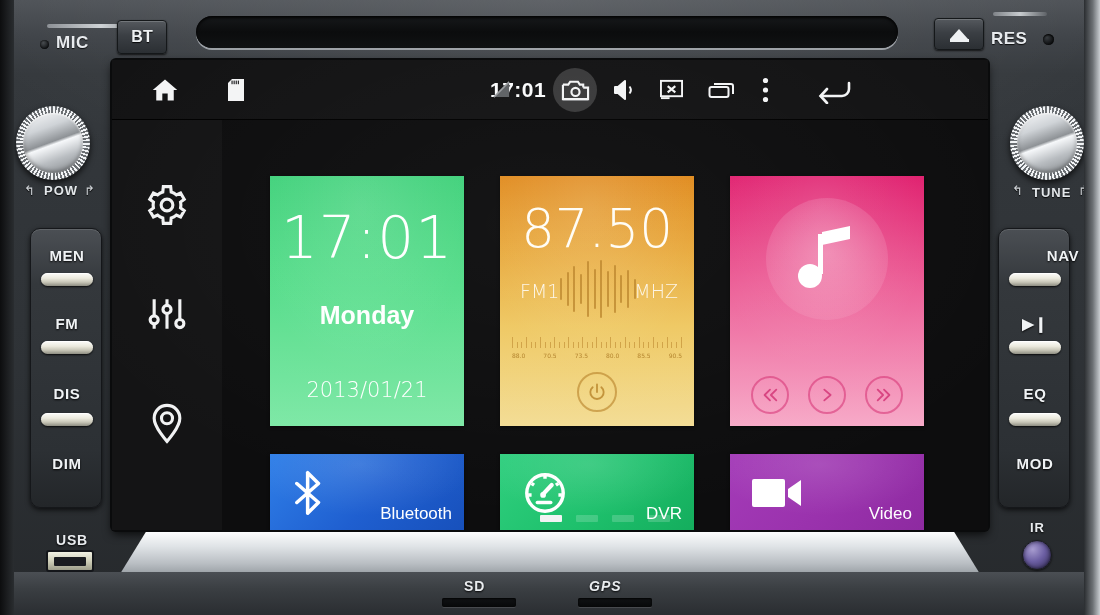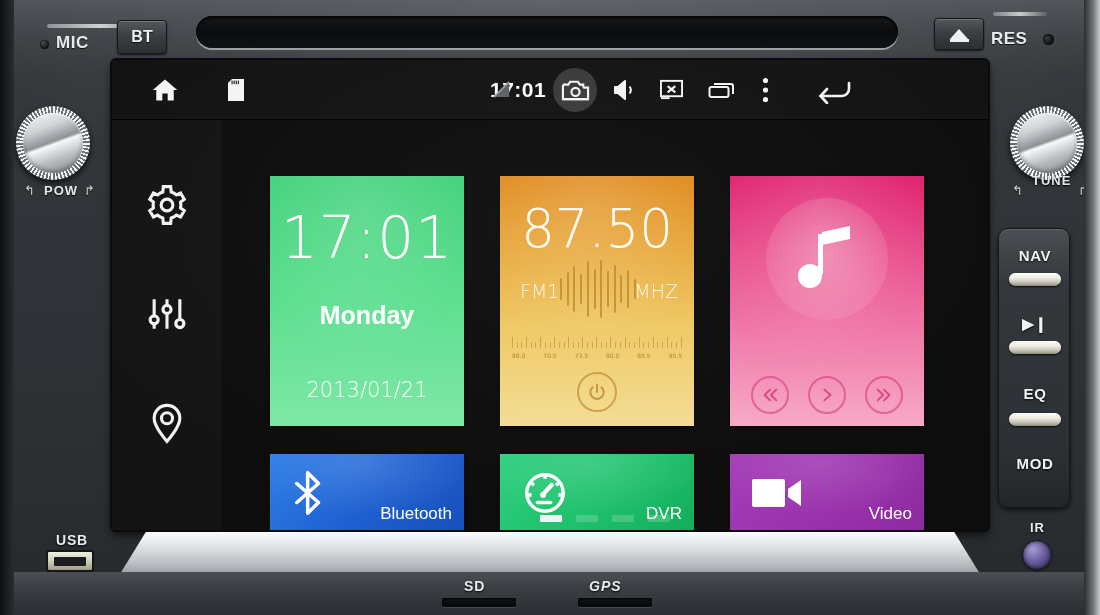--- a/index.html
+++ b/index.html
@@ -116,21 +116,21 @@
     box-shadow: inset 0 1px 2px rgba(255,255,255,.9), inset 0 -2px 4px rgba(0,0,0,.35);
   }
   #knob-pow { left:16px; top:106px; }
   #knob-tune { left:1010px; top:106px; }
 
   .knob-caption {
     position:absolute; font-size:13px; font-weight:bold; color:#e3e7ea;
     letter-spacing:1px; text-shadow:0 1px 1px rgba(0,0,0,.9);
   }
   #cap-pow { left:44px; top:183px; }
-  #cap-tune { left:1032px; top:173px; }
+  #cap-tune { left:1032px; top:185px; }
   .arrow-l, .arrow-r {
     position:absolute; font-size:13px; color:#cdd1d5;
     text-shadow:0 1px 1px rgba(0,0,0,.9);
   }
 
   
   .btn-col {
     position:absolute; top:228px; width:72px; height:280px;
     border-radius:10px;
     background: linear-gradient(180deg,#4b4f54 0%, #34383c 20%, #2c3034 80%, #232629 100%);
@@ -425,23 +425,32 @@
   <div class="knob" id="knob-pow"></div>
   <div class="knob-caption" id="cap-pow">POW</div>
   <div class="arrow-l" style="left:24px;top:183px;">↰</div>
   <div class="arrow-r" style="left:84px;top:183px;">↱</div>
 
   <div class="knob" id="knob-tune"></div>
   <div class="knob-caption" id="cap-tune">TUNE</div>
   <div class="arrow-l" style="left:1012px;top:183px;">↰</div>
   <div class="arrow-r" style="left:1078px;top:183px;">↱</div>
 
+  <div class="btn-col" id="btn-col-left">
+    <div class="hw-label" style="top:18px;">MEN</div>
+    <div class="hw-key" style="top:44px;"></div>
+    <div class="hw-label" style="top:86px;">FM</div>
+    <div class="hw-key" style="top:112px;"></div>
+    <div class="hw-label" style="top:156px;">DIS</div>
+    <div class="hw-key" style="top:184px;"></div>
+    <div class="hw-label" style="top:226px;">DIM</div>
+  </div>
 
   <div class="btn-col" id="btn-col-right">
-    <div class="hw-label" style="top:18px;">NAV</div>
+    <div class="hw-label" style="top:18px;margin-left:28px;">NAV</div>
     <div class="hw-key" style="top:44px;"></div>
     <div class="hw-label" style="top:86px;">▶❙</div>
     <div class="hw-key" style="top:112px;"></div>
     <div class="hw-label" style="top:156px;">EQ</div>
     <div class="hw-key" style="top:184px;"></div>
     <div class="hw-label" style="top:226px;">MOD</div>
   </div>
 
   <div id="bezel">
     <div id="screen">

